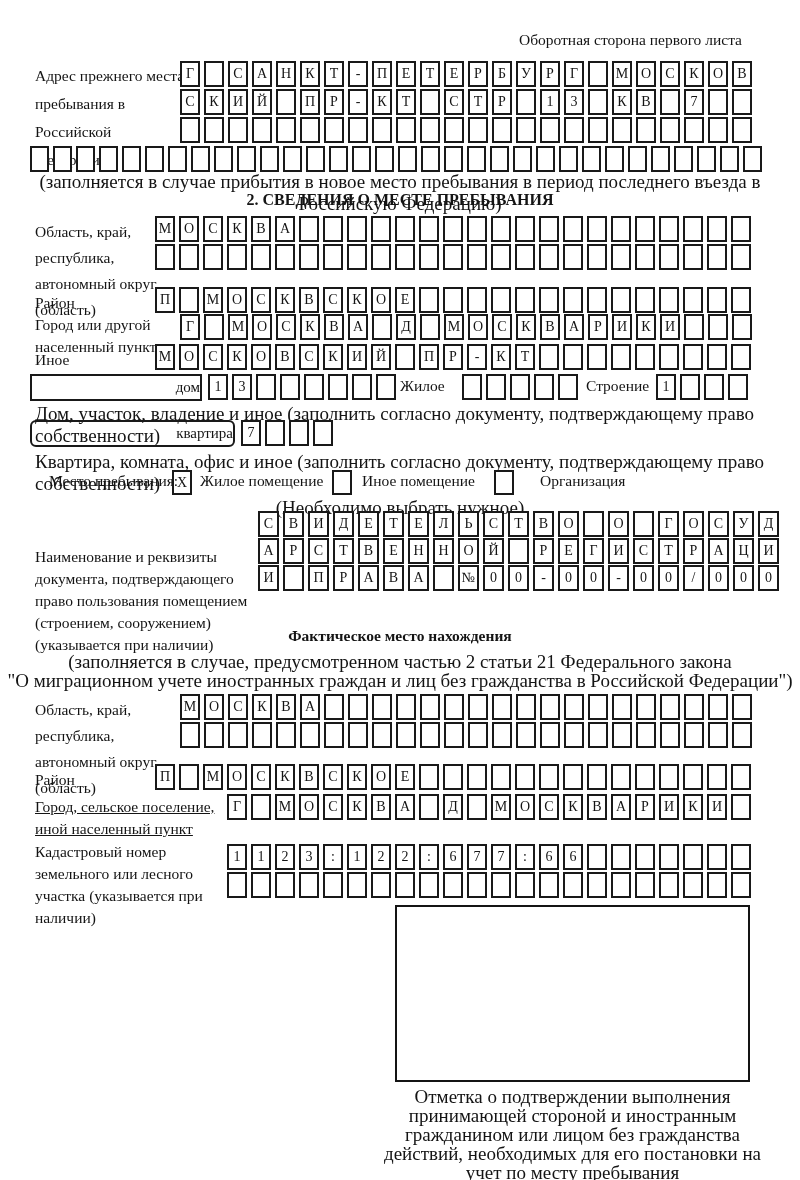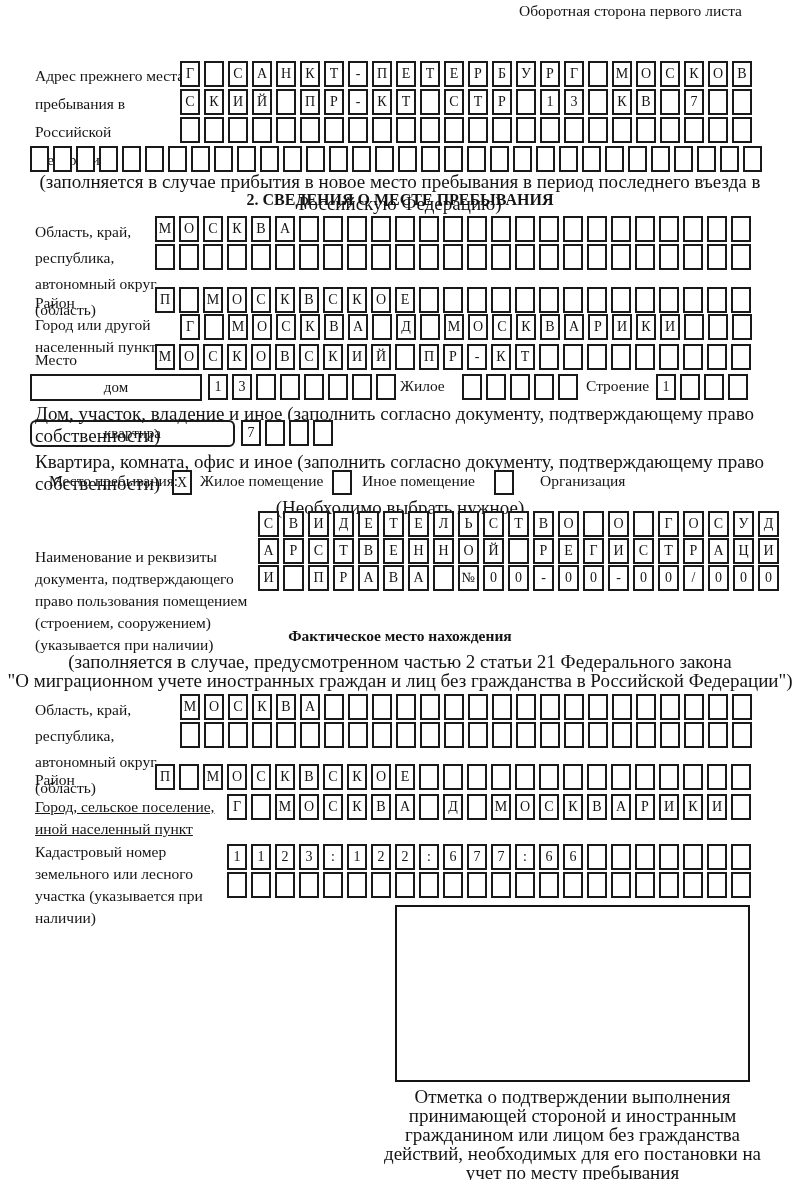--- a/index.html
+++ b/index.html
@@ -2,38 +2,38 @@
 <html><head>
 <meta charset="utf-8">
 <style>
   html,body{margin:0;padding:0;}
   body{
     width:800px;height:1180px;position:relative;overflow:hidden;
     background:#ffffff;color:#141414;
     font-family:"Liberation Serif","DejaVu Serif",serif;
   }
   .abs{position:absolute;}
-  .hdr-note{top:2px;right:58px;font-size:15.5px;}
+  .hdr-note{top:31px;right:58px;font-size:15.5px;}
   .field-label{left:35px;font-size:15.5px;line-height:26px;}
   .tight-label{line-height:22px;}
   .note{font-size:19px;}
   .center-note{left:0;width:800px;text-align:center;}
   .sec-title{left:0;width:800px;text-align:center;font-weight:bold;font-size:16px;}
   .cellrow{position:absolute;display:flex;gap:4px;}
   .cell{
     box-sizing:border-box;flex:none;width:20px;height:26px;
     border:2px solid #191919;background:#fff;
     display:flex;align-items:center;justify-content:center;
     font-size:14px;line-height:1;
   }
   .cellrow.tight .cell{width:19px;}
   .cellrow.wide .cell{width:21px;}
   .wbox{
     box-sizing:border-box;border:2px solid #191919;height:27px;
-    display:flex;align-items:center;justify-content:center;font-size:15px;
+    display:flex;align-items:center;justify-content:flex-end;font-size:15px;
   }
   .checkbox{
     box-sizing:border-box;position:absolute;width:20px;height:25px;
     border:2px solid #191919;display:flex;align-items:center;justify-content:center;
     font-size:14px;
   }
   .inline-label{position:absolute;font-size:15.5px;}
   #prev-label{top:62px;width:150px;line-height:28px;}
   #prev-r1{left:180px;top:61px;}
   #prev-r2{left:180px;top:89px;}
@@ -316,21 +316,21 @@
     <span class="cell">А</span>
     <span class="cell">Р</span>
     <span class="cell">И</span>
     <span class="cell">К</span>
     <span class="cell">И</span>
     <span class="cell"></span>
     <span class="cell"></span>
     <span class="cell"></span>
   </div>
 
-<div class="abs field-label" id="ul-label">Место</div>
+<div class="abs field-label" id="ul-label">Иное</div>
 <div class="cellrow" id="ul-r">
     <span class="cell">М</span>
     <span class="cell">О</span>
     <span class="cell">С</span>
     <span class="cell">К</span>
     <span class="cell">О</span>
     <span class="cell">В</span>
     <span class="cell">С</span>
     <span class="cell">К</span>
     <span class="cell">И</span>

